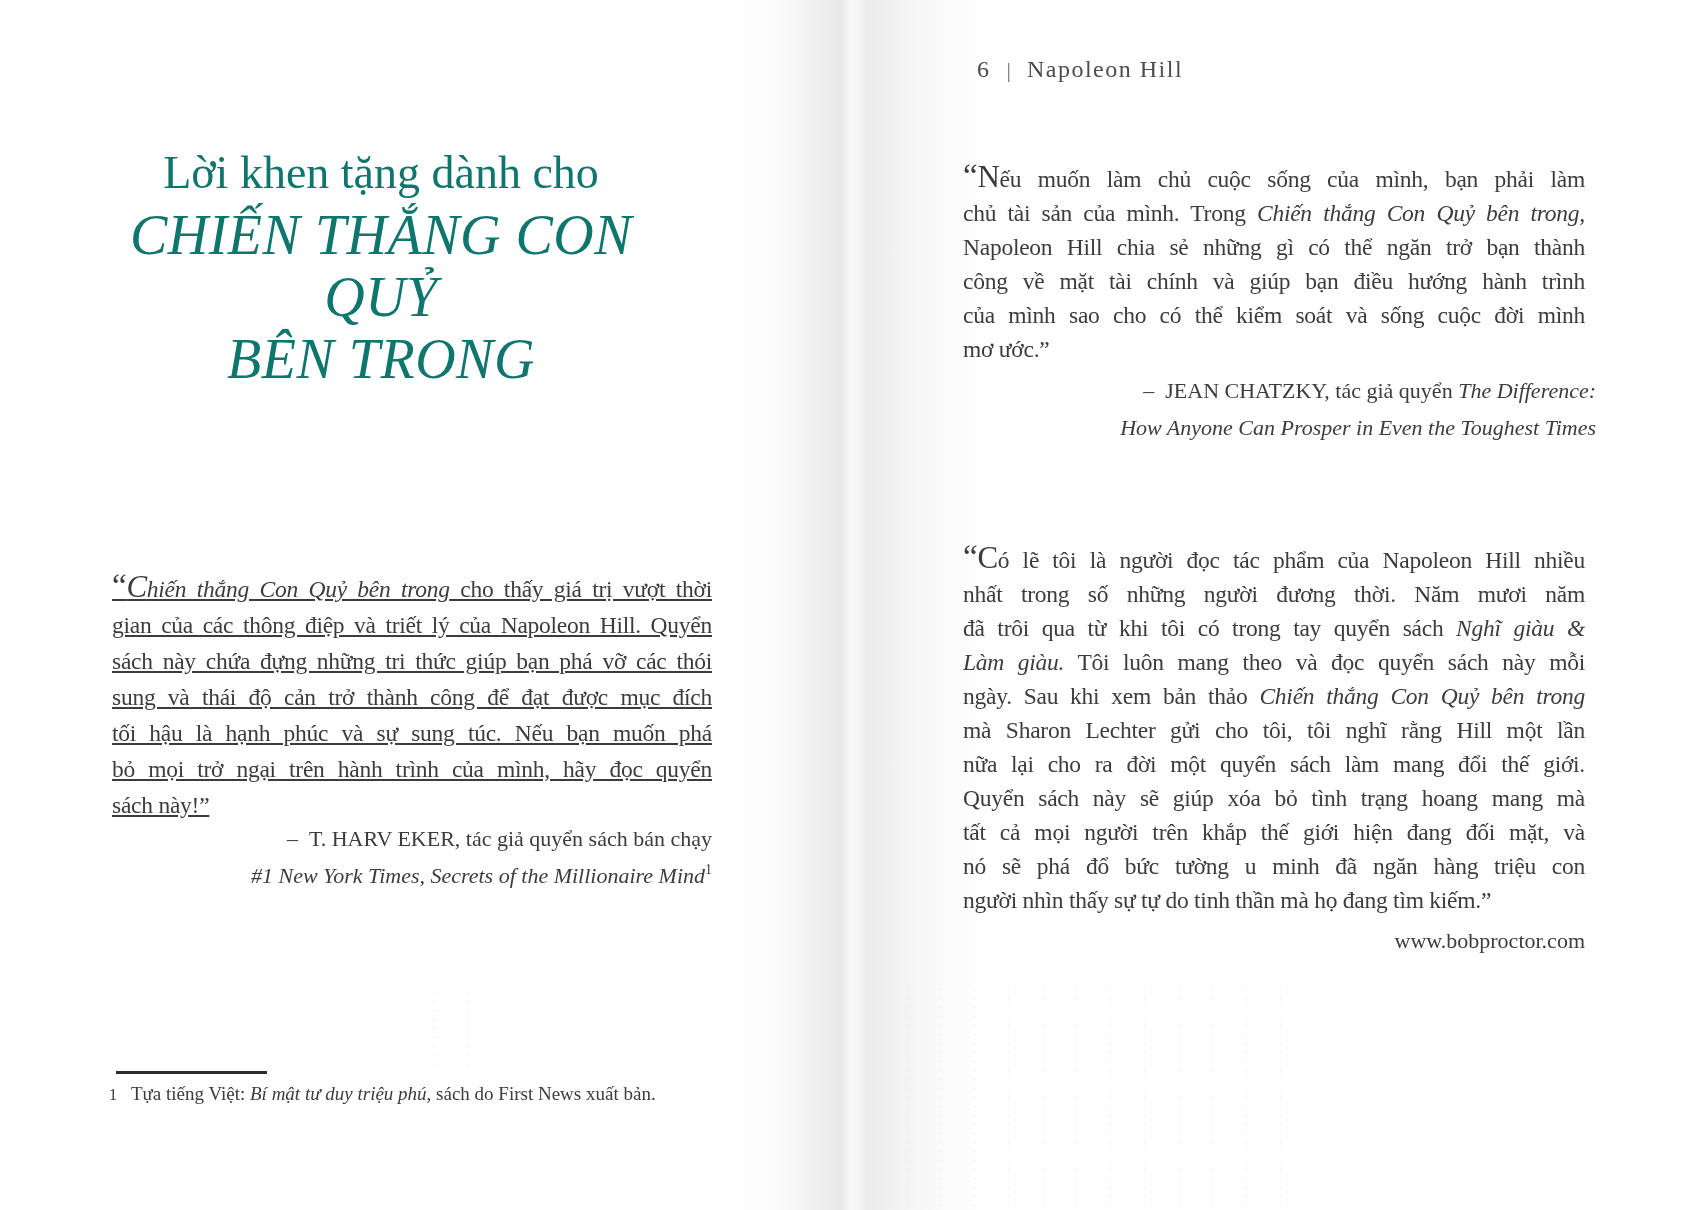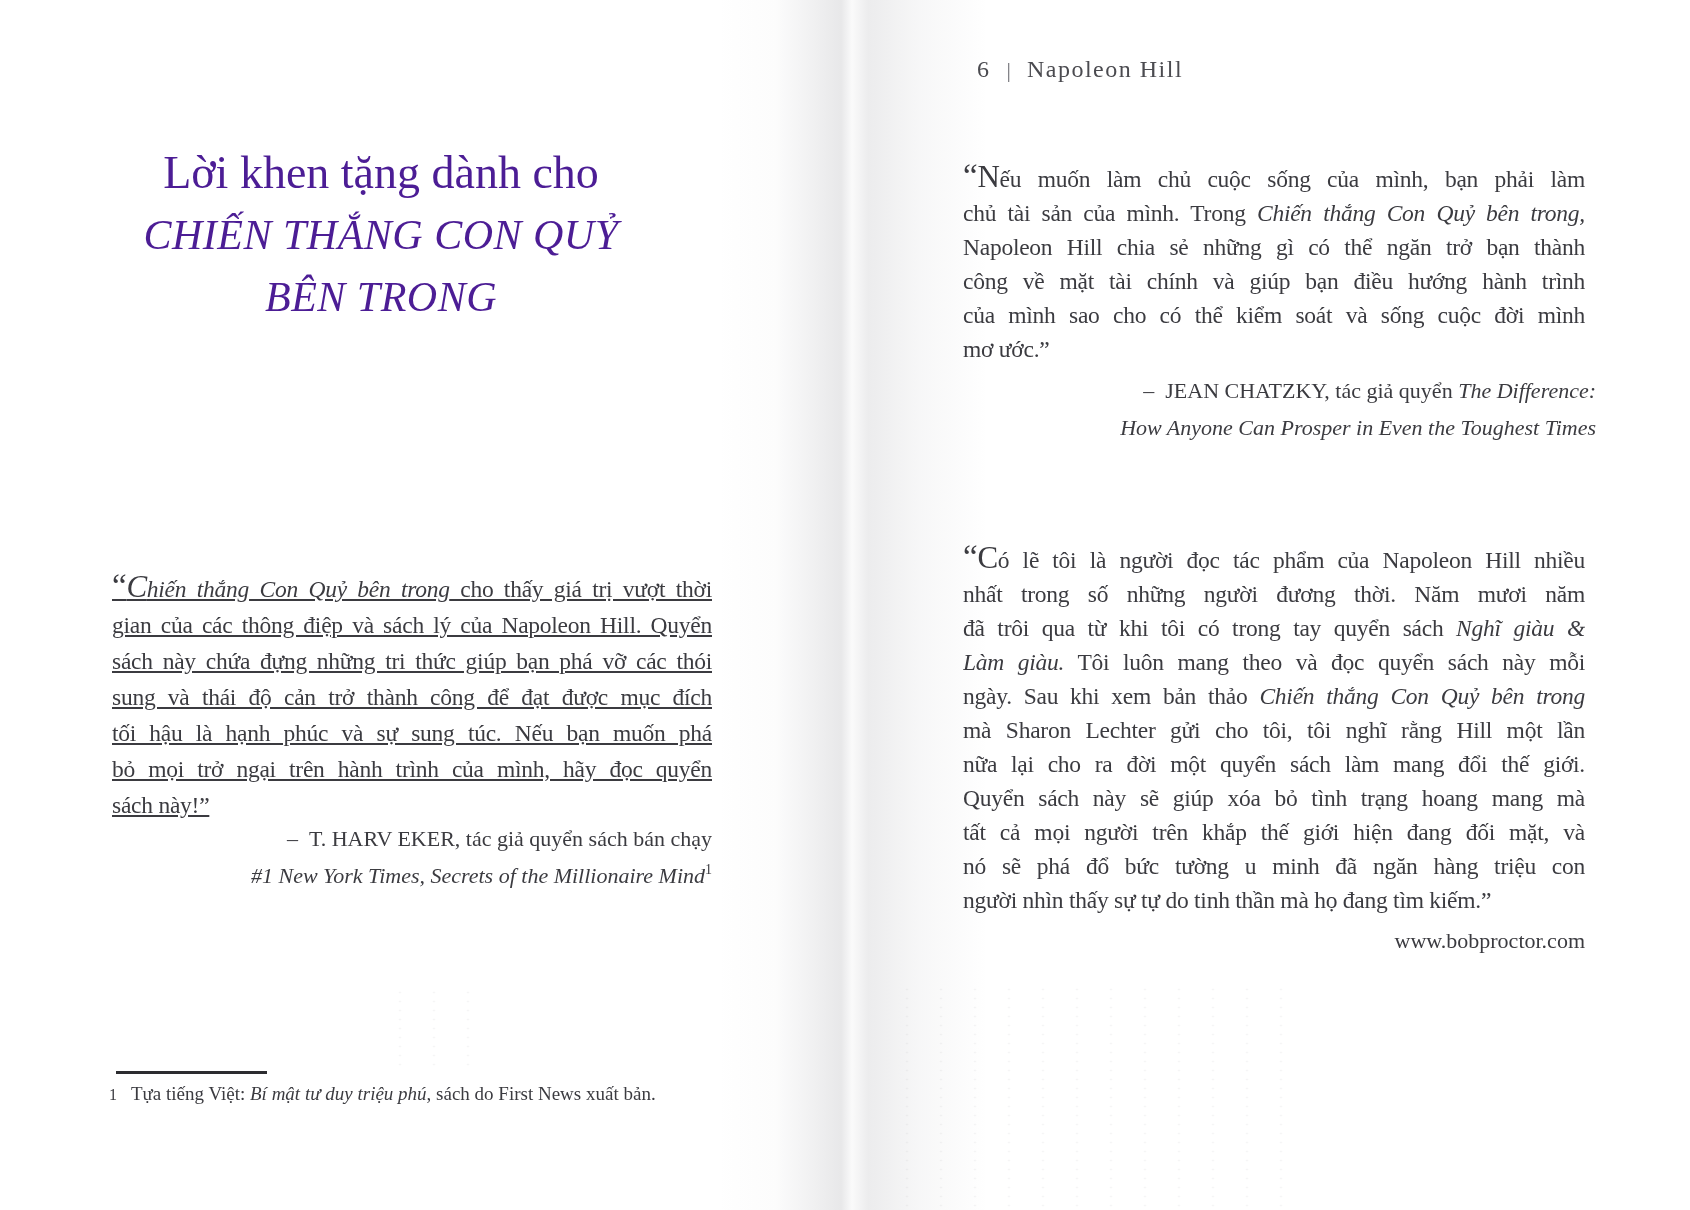--- a/index.html
+++ b/index.html
@@ -28,23 +28,23 @@
   
   .texture {
     position:absolute;
     background-image:radial-gradient(ellipse 2.6px 1.8px at center, rgba(70,70,82,0.07), rgba(70,70,82,0) 70%);
     background-size:34px 9px; pointer-events:none;
   }
   #texture-a { left:890px; top:985px; width:420px; height:222px; }
   #texture-b { left:383px; top:988px; width:88px;  height:84px;  }
 
   
-  #title { position:absolute; left:85px; top:142px; width:592px; text-align:center; color:#4c1d95; }
+  #title { position:absolute; left:85px; top:142px; width:592px; text-align:center; color:#0f766e; }
   #title .t-reg    { font-size:46px; line-height:62px; }
-  #title .t-italic { font-size:42px; line-height:62px; font-style:italic; letter-spacing:0.5px; }
+  #title .t-italic { font-size:56px; line-height:62px; font-style:italic; letter-spacing:0.5px; }
 
   
   .quote { position:absolute; font-size:23.5px; letter-spacing:-0.25px; }
   #left-quote   { left:112px; top:571px; width:600px; line-height:36px; }
   #right-quote1 { left:118px; top:162px; width:622px; line-height:34px; }
   #right-quote2 { left:118px; top:543px; width:622px; line-height:34px; }
   .quote .line { text-align:justify; text-align-last:justify; overflow:hidden; }
   #left-quote .line { height:36px;text-decoration:underline; }
   #right-quote1 .line, #right-quote2 .line { height:34px; }
   .quote .line.last { text-align-last:left; }
@@ -84,21 +84,21 @@
   <div id="left-page" class="page">
 
     <div id="title">
       <div class="t-reg">Lời khen tặng dành cho</div>
       <div class="t-italic">CHIẾN THẮNG CON QUỶ</div>
       <div class="t-italic">BÊN TRONG</div>
     </div>
 
     <div id="left-quote" class="quote">
         <div class="line"><span class="seg q">“</span><span class="seg i cap">C</span><span class="seg i">hiến thắng Con Quỷ bên trong</span><span class="seg"> cho thấy giá trị vượt thời</span></div>
-        <div class="line"><span class="seg">gian của các thông điệp và sách lý của Napoleon Hill. Quyển</span></div>
+        <div class="line"><span class="seg">gian của các thông điệp và triết lý của Napoleon Hill. Quyển</span></div>
         <div class="line"><span class="seg">sách này chứa đựng những tri thức giúp bạn phá vỡ các thói</span></div>
         <div class="line"><span class="seg">sung và thái độ cản trở thành công để đạt được mục đích</span></div>
         <div class="line"><span class="seg">tối hậu là hạnh phúc và sự sung túc. Nếu bạn muốn phá</span></div>
         <div class="line"><span class="seg">bỏ mọi trở ngại trên hành trình của mình, hãy đọc quyển</span></div>
         <div class="line last"><span class="seg">sách này!”</span></div>
       </div>
 
     <div id="eker" class="attr">
         <div class="line"><span class="seg">– T. HARV EKER, tác giả quyển sách bán chạy</span></div>
         <div class="line last"><span class="seg i">#1 New York Times, Secrets of the Millionaire Mind</span><span class="seg sup">1</span></div>

